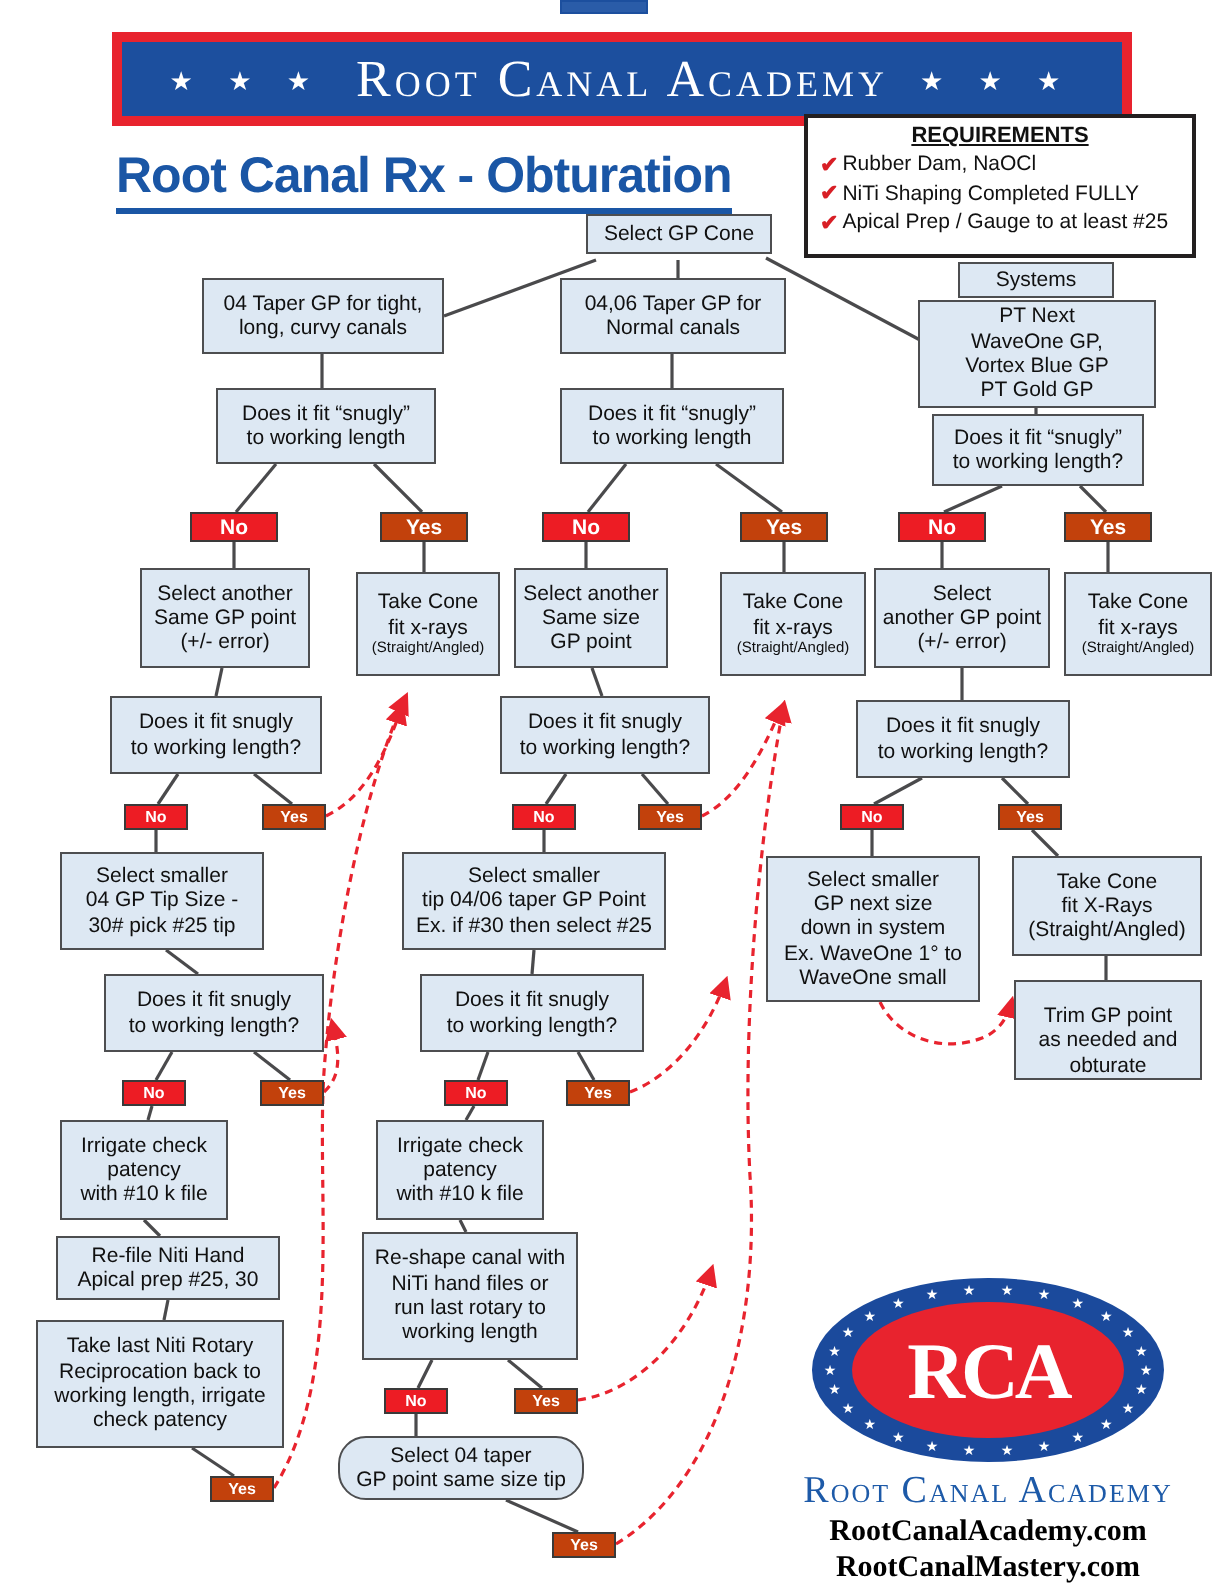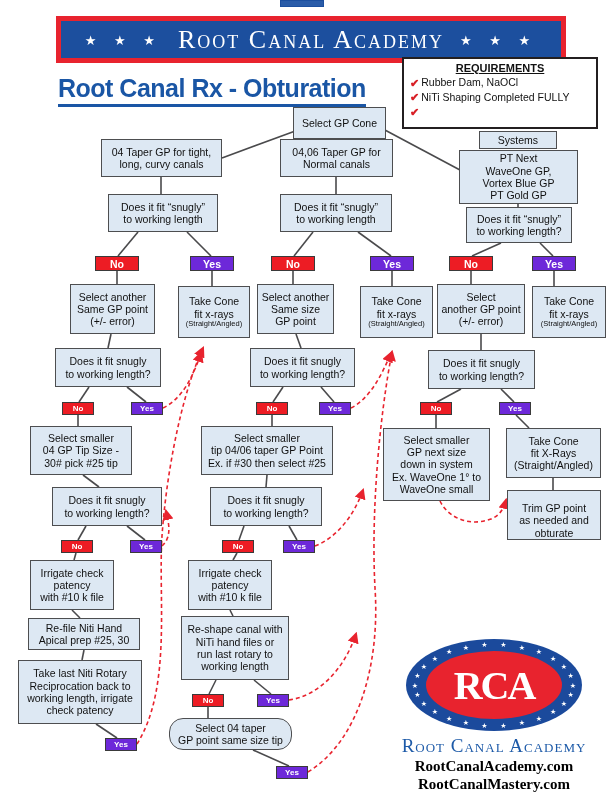--- a/index.html
+++ b/index.html
@@ -25,21 +25,21 @@
   .req-item{font-size:10.5px;color:#111;line-height:1.3;white-space:nowrap;display:flex;align-items:center;}
   .check-icon{color:#d81f26;font-weight:bold;margin-right:2px;font-size:11px;}
   
   #wires{position:absolute;left:0;top:0;z-index:1;}
   #nodes{position:absolute;left:0;top:0;width:612px;height:792px;z-index:2;pointer-events:none;}
   .node{position:absolute;box-sizing:border-box;display:flex;flex-direction:column;
         align-items:center;justify-content:center;text-align:center;}
   .node.box{background:#dde8f3;border:1.5px solid #4d4e50;font-size:10.5px;line-height:1.17;color:#101010;}
   .node.badge{border:1.5px solid #3a3a3a;color:#fff;font-weight:bold;}
   .node.badge.no{background:#ed1c24;}
-  .node.badge.yes{background:#6d28d9;}
+  .node.badge.yes{background:#c2410c;}
   .node.badge.lg{font-size:10.5px;}
   .node.badge.sm{font-size:8px;}
   .tiny{font-size:7.5px;}
   
   #logo-block{position:absolute;left:394px;top:638px;width:200px;z-index:2;}
   #logo-svg{display:block;margin:0 auto;}
   #logo-name{font-family:"Liberation Serif",serif;font-variant:small-caps;color:#1d5aa8;
         font-size:19px;letter-spacing:1px;text-align:center;white-space:nowrap;margin-top:2px;}
   .logo-url{font-family:"Liberation Serif",serif;font-weight:bold;color:#000;font-size:15px;
         text-align:center;line-height:1.2;}
@@ -67,20 +67,21 @@
         <div class="req-item">
           <span class="check-icon">✔</span>
           <span>Rubber Dam, NaOCl</span>
         </div>
         <div class="req-item">
           <span class="check-icon">✔</span>
           <span>NiTi Shaping Completed FULLY</span>
         </div>
         <div class="req-item">
           <span class="check-icon">✔</span>
+          <span>Apical Prep / Gauge to at least #25</span>
         </div>
       </div>
   </div>
 
   <svg id="wires" width="612" height="792">
     <defs>
       <marker id="arrow-red" viewBox="0 0 10 10" refX="8" refY="5" markerWidth="7" markerHeight="7" orient="auto-start-reverse">
         <path d="M0,0 L10,5 L0,10 z" fill="#e8232e"></path>
       </marker>
     </defs>
@@ -140,21 +141,21 @@
         <path d="M162,546 C172,537 169,524 166,511" marker-end="url(#arrow-red)"></path>
         <path d="M351,408 C369,399 381,377 391,353" marker-end="url(#arrow-red)"></path>
         <path d="M308,772 C360,740 380,662 375,588 C371,514 379,420 392,352" marker-end="url(#arrow-red)"></path>
         <path d="M315,546 C336,538 354,516 363,490" marker-end="url(#arrow-red)"></path>
         <path d="M289,700 C318,696 344,670 356,634" marker-end="url(#arrow-red)"></path>
         <path d="M440,501 C448,518 470,527 491,519 C499,516 504,509 506,500" marker-end="url(#arrow-red)"></path>
       </g>
   </svg>
 
   <div id="nodes">
-      <div class="node box" style="left: 293px; top: 107px; width: 93px; height: 32px;">
+      <div class="node box" style="left: 293px; top: 107px; width: 93px; height: 20px;">
         <div>Select GP Cone</div>
       </div>
       <div class="node box" style="left: 101px; top: 139px; width: 121px; height: 38px;">
         <div>04 Taper GP for tight,</div>
         <div>long, curvy canals</div>
       </div>
       <div class="node box" style="left: 280px; top: 139px; width: 113px; height: 38px; justify-content: center;">
         <div>04,06 Taper GP for</div>
         <div>Normal canals</div>
       </div>

